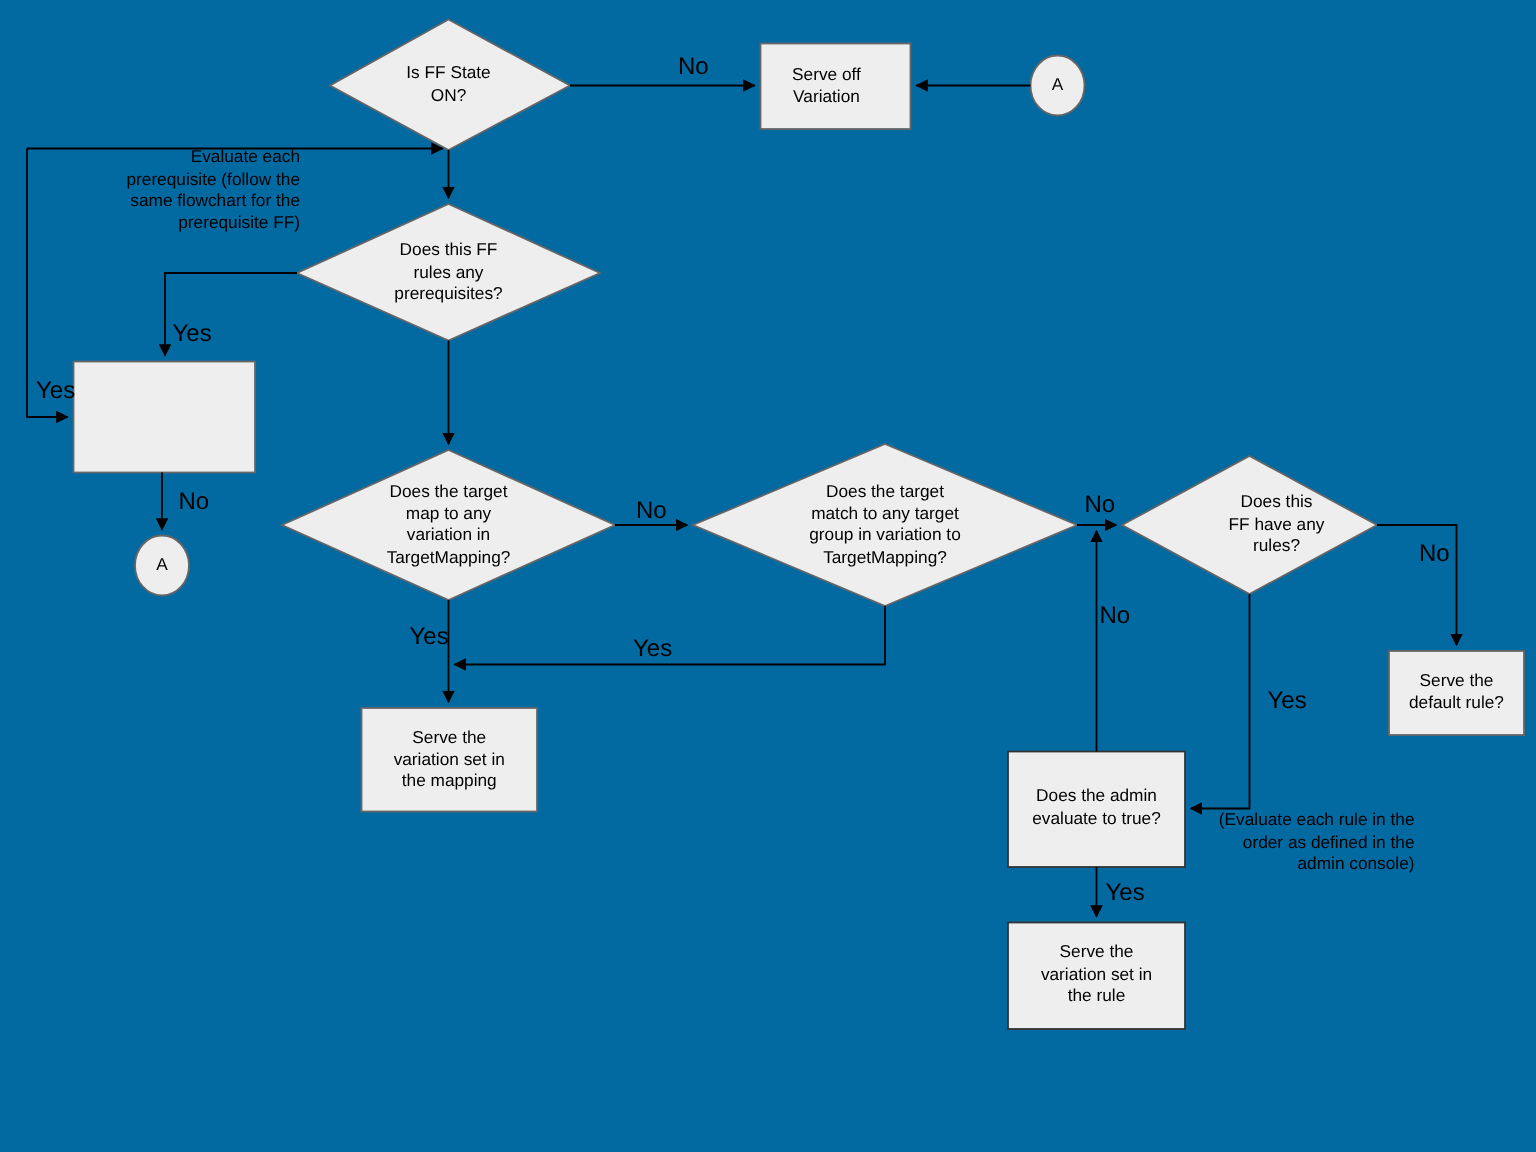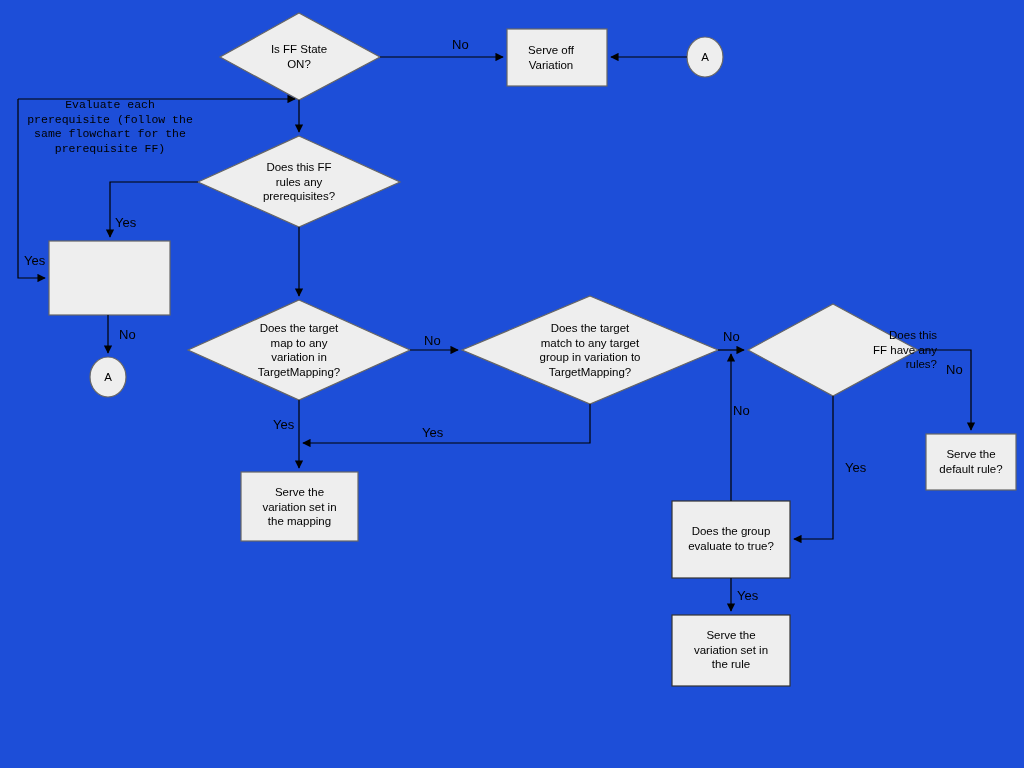--- a/index.html
+++ b/index.html
@@ -4,21 +4,21 @@
 <style>
   html, body {
     margin: 0;
     padding: 0;
     background: #ffffff;
   }
   #canvas {
     position: relative;
     width: 1024px;
     height: 768px;
-    background: #1d4ed8;
+    background: #0369a1;
     font-family: "Liberation Sans", sans-serif;
     overflow: hidden;
   }
   svg.flow {
     position: absolute;
     left: 0;
     top: 0;
     width: 1024px;
     height: 768px;
   }
@@ -31,33 +31,33 @@
     color: #000000;
     font-size: 11.5px;
     line-height: 14.5px;
     font-family: "Liberation Sans", sans-serif;
     white-space: pre-line;
     pointer-events: none;
   }
   .edge-label {
     position: absolute;
     color: #000000;
-    font-size: 13px;
+    font-size: 16px;
     line-height: 14.5px;
     font-family: "Liberation Sans", sans-serif;
     white-space: pre-line;
   }
   .note-text {
     position: absolute;
     color: #000000;
     font-size: 11.5px;
     line-height: 14.5px;
-    font-family: Liberation Mono, monospace;
+    font-family: Liberation Sans, sans-serif;
     white-space: pre-line;
-    text-align: center;
+    text-align: right;
   }
 </style>
 </head>
 <body>
 
 <div id="canvas">
 
   <svg class="flow" viewBox="0 0 1024 768">
     <defs>
       <marker id="arrow" viewBox="0 0 10 10" refX="9" refY="5" markerWidth="7" markerHeight="7" orient="auto-start-reverse">
@@ -145,43 +145,46 @@
   <div class="node-text" style="left:234px; top:321px; width:130px;">Does the target
 map to any
 variation in
 TargetMapping?</div>
 
   <div class="node-text" style="left:510px; top:321px; width:160px;">Does the target
 match to any target
 group in variation to
 TargetMapping?</div>
 
-  <div class="node-text" style="left:817px; top:328px; width:120px;text-align:right;">Does this
+  <div class="node-text" style="left:791px; top:328px; width:120px;">Does this
 FF have any
 rules?</div>
 
   <div class="node-text" style="left:926px; top:447px; width:90px;">Serve the
 default rule?</div>
 
   <div class="node-text" style="left:241px; top:485px; width:117px;">Serve the
 variation set in
 the mapping</div>
 
-  <div class="node-text" style="left:672px; top:524px; width:118px;">Does the group
+  <div class="node-text" style="left:672px; top:524px; width:118px;">Does the admin
 evaluate to true?</div>
 
   <div class="node-text" style="left:672px; top:628px; width:118px;">Serve the
 variation set in
 the rule</div>
 
   <div class="note-text" style="left:20px; top:98px; width:180px;">Evaluate each
 prerequisite (follow the
 same flowchart for the
 prerequisite FF)</div>
 
+  <div class="note-text" style="left:793px; top:540px; width:150px;">(Evaluate each rule in the
+order as defined in the
+admin console)</div>
 
   <div class="edge-label" style="left:452px; top:38px;">No</div>
 
   <div class="edge-label" style="left:115px; top:216px;">Yes</div>
 
   <div class="edge-label" style="left:24px; top:254px;">Yes</div>
 
   <div class="edge-label" style="left:119px; top:328px;">No</div>
 
   <div class="edge-label" style="left:424px; top:334px;">No</div>

